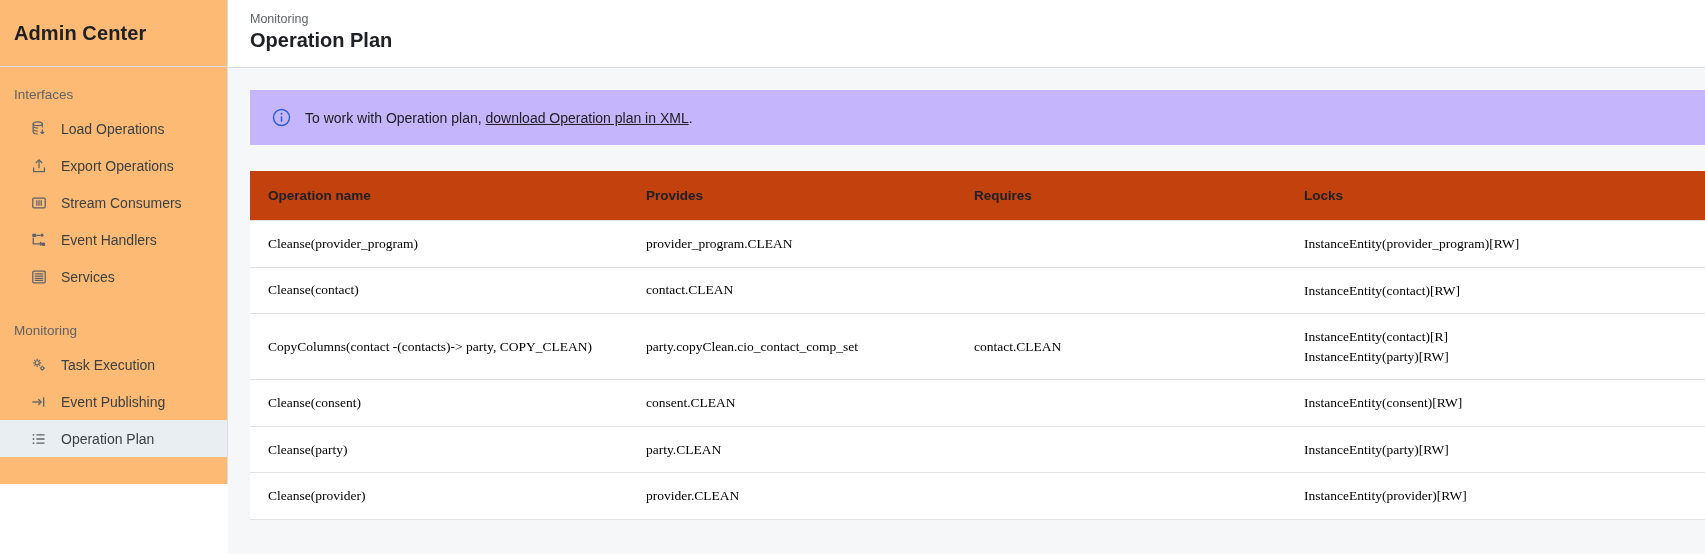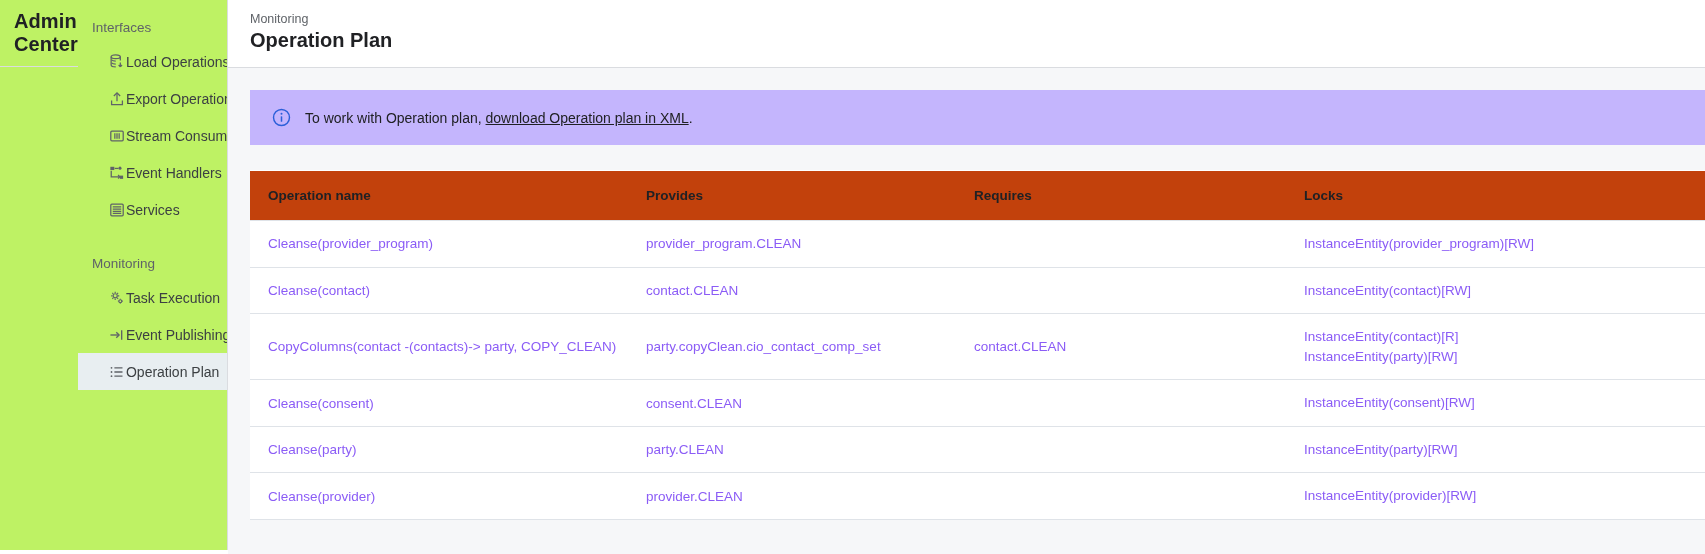--- a/index.html
+++ b/index.html
@@ -7,24 +7,24 @@
     width: 1705px; height: 554px;
     font-family: "Liberation Sans", sans-serif;
     background: #ffffff;
     overflow: hidden;
     color: #202124;
   }
   .app { display: flex; width: 1705px; height: 554px; }
 
   
   .sidebar {
-    width: 228px; min-width: 228px; height: 550px;
-    background: #bef264;
+    width: 228px; min-width: 228px; height: 484px;
+    background: #fdba74;
     border-right: 1px solid #dadce0;
-    display: flex; flex-direction: row;
+    display: flex; flex-direction: column;
     overflow: hidden;
   }
   .sidebar-header {
     height: 67px; min-height: 67px;
     display: flex; align-items: center;
     padding-left: 14px;
     border-bottom: 1px solid #dadce0;
   }
   .brand-title {
     font-size: 20px; font-weight: bold; color: #202124;
@@ -35,20 +35,21 @@
     font-size: 13.5px; color: #5f6368;
     padding: 6px 0 6px 14px;
     margin-bottom: 2px;
   }
   .nav-item {
     display: flex; align-items: center;
     height: 37px;
     padding-left: 30px;
     cursor: pointer;
     font-size: 14px; color: #3c4043;
+    gap: 13px;
   }
   .nav-item.selected { background: #e8eef1; }
   .nav-item .nav-icon {
     width: 18px; height: 18px;
     display: flex; align-items: center; justify-content: center;
     flex: 0 0 18px;
     color: #5f6368;
   }
   .nav-item .nav-icon svg { display: block; }
   .nav-label { white-space: nowrap; }
@@ -97,25 +98,26 @@
   }
   table.plan { width: 100%; border-collapse: collapse; table-layout: fixed; }
   table.plan th {
     text-align: left;
     font-size: 13.5px; font-weight: bold; color: #202124;
     padding: 17px 0 17px 0;
     border-bottom: 1px solid #dfe3e8;
     background: #c2410c;
   }
   table.plan td {
-    font-size: 13.5px; color: #8b5cf6;
+    font-size: 13.5px; color: #000000;
     padding: 13px 0;
     border-bottom: 1px solid #dfe3e8;
     vertical-align: middle;
     background: #ffffff;
+    font-family: Liberation Serif, serif;
   }
   .col-op   { width: 396px; padding-left: 18px !important; }
   .col-prov { width: 328px; }
   .col-req  { width: 330px; }
   .col-lock { width: auto; }
   td.col-op { padding-left: 18px; }
   .locks-line { display: block; line-height: 1.45; }
 </style>
 </head>
 <body>

